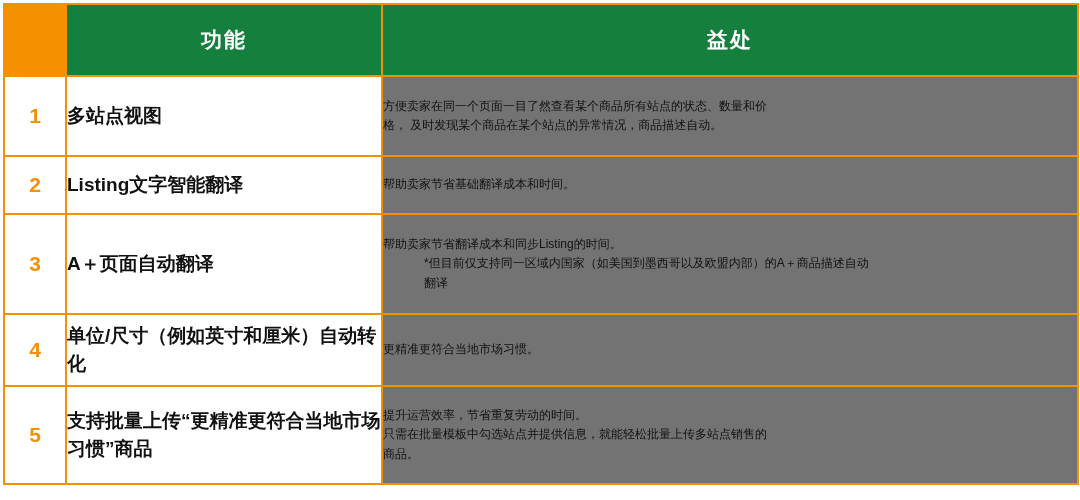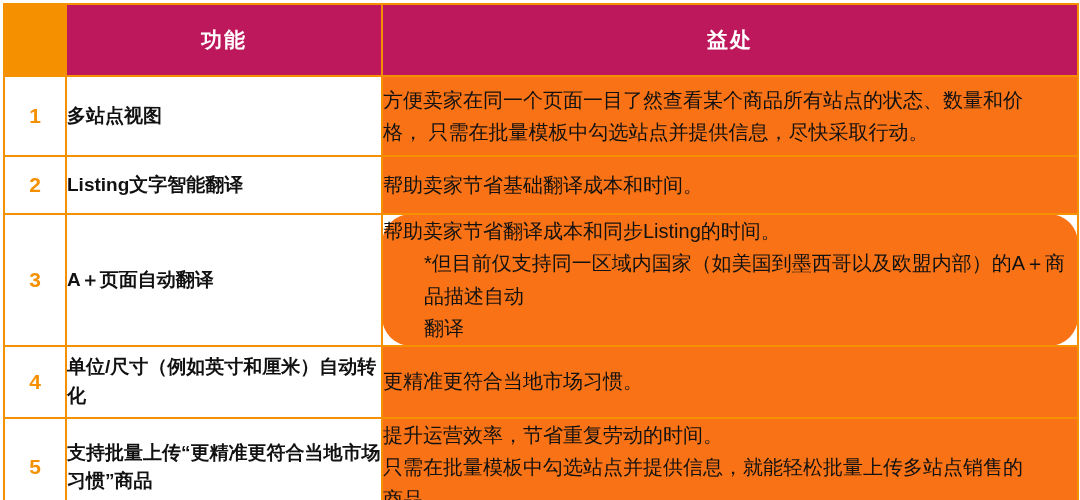--- a/index.html
+++ b/index.html
@@ -31,21 +31,21 @@
     padding: 0;
     vertical-align: middle;
   }
   
   col.c-num   { width: 62px; }
   col.c-feat  { width: 316px; }
   col.c-ben   { width: 696px; }
 
   
   .hdr td {
-    background: #be185d;
+    background: #15803d;
     color: #ffffff;
     font-weight: bold;
     font-size: 21px;
     text-align: center;
     height: 70px;
     letter-spacing: 2px;
   }
   .hdr td.hdr-num {
     background: #f59100;
   }
@@ -65,36 +65,36 @@
     font-weight: bold;
     font-size: 19px;
     line-height: 1.5;
     padding: 8px 14px 8px 16px;
     background: #ffffff;
   }
 
   
   td.ben {
     color: #111111;
-    font-size: 20px;
+    font-size: 12px;
     line-height: 1.62;
     padding: 10px 16px 10px 14px;
-    background: #f97316;
+    background: #737373;
   }
   td.ben .line {
     display: block;
   }
   td.ben .note {
     display: block;
     padding-left: 41px;
   }
 
   .r1 td { height: 78px; }
   .r2 td { height: 56px; }
-  .r3 td { height: 98px; border-radius: 29px; }
+  .r3 td { height: 98px; }
   .r4 td { height: 70px; }
   .r5 td { height: 96px; }
 </style>
 </head>
 <body>
 
 <div class="table-wrap">
   <table class="feature-table">
     <colgroup>
       <col class="c-num">
@@ -106,21 +106,21 @@
         <td class="hdr-num"></td>
         <td>功能</td>
         <td>益处</td>
       </tr>
 
       <tr class="r1">
         <td class="num">1</td>
         <td class="feat">多站点视图</td>
         <td class="ben">
           <span class="line">方便卖家在同一个页面一目了然查看某个商品所有站点的状态、数量和价</span>
-          <span class="line">格， 只需在批量模板中勾选站点并提供信息，尽快采取行动。</span>
+          <span class="line">格， 及时发现某个商品在某个站点的异常情况，商品描述自动。</span>
         </td>
       </tr>
 
       <tr class="r2">
         <td class="num">2</td>
         <td class="feat">Listing文字智能翻译</td>
         <td class="ben">
           <span class="line">帮助卖家节省基础翻译成本和时间。</span>
         </td>
       </tr>

